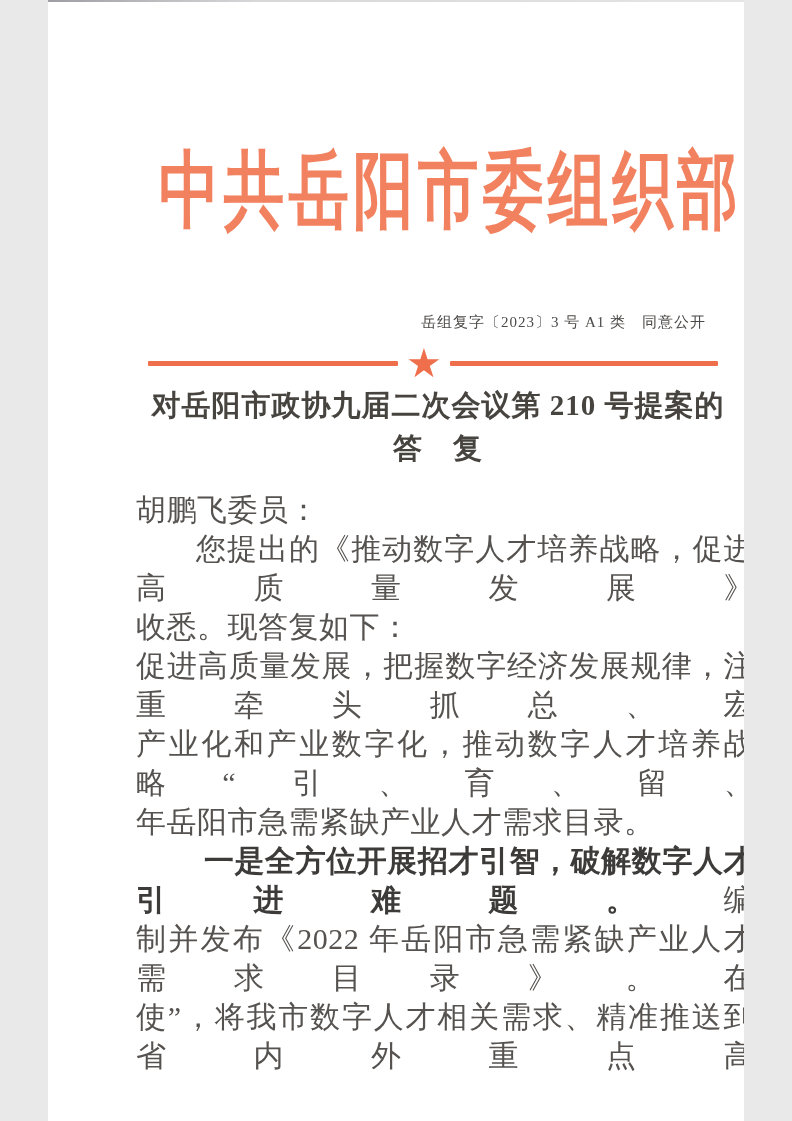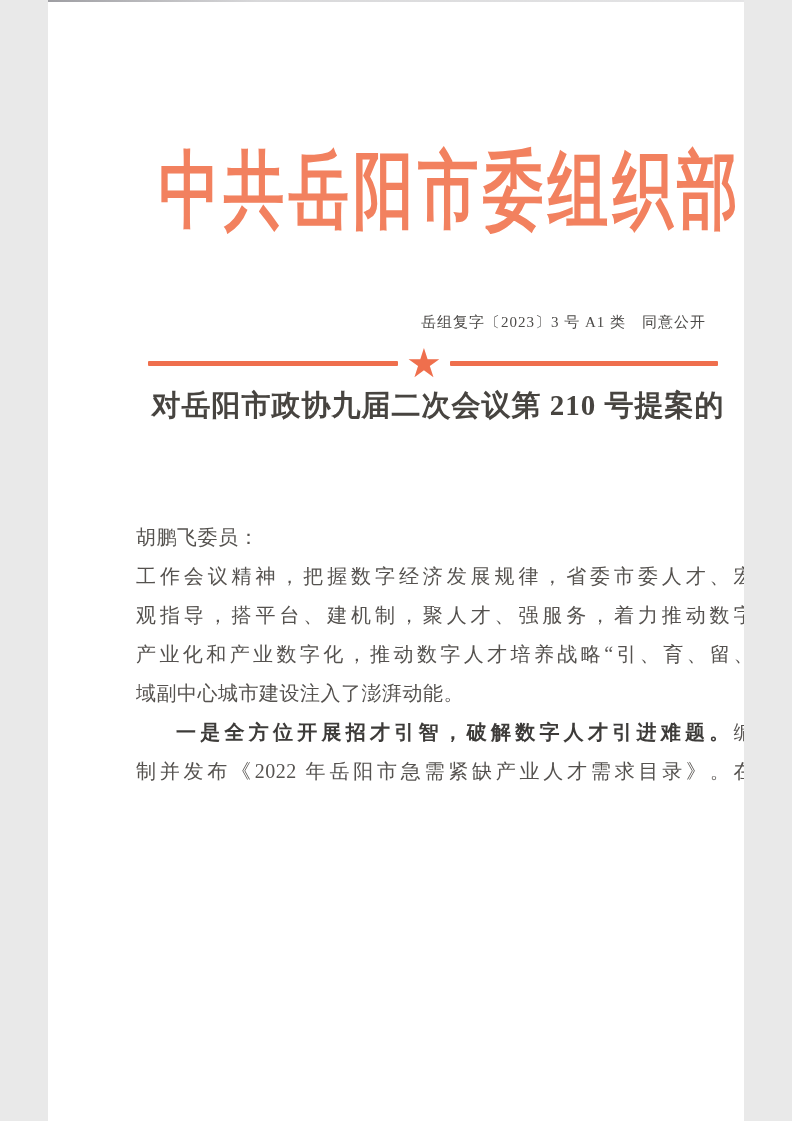--- a/index.html
+++ b/index.html
@@ -82,40 +82,41 @@
     font-weight: 700;
     font-size: 29px;
     line-height: 43px;
     letter-spacing: 1px;
   }
   .doc-title .title-line { display: block; }
 
   
   .doc-body {
     position: absolute;
-    top: 518px; left: 88px; width: 618px;
-    font-size: 20px;
+    top: 490px; left: 88px; width: 618px;
+    font-size: 30px;
     color: #55524f;
     letter-spacing: 0.5px;
   }
   .body-line {
     line-height: 39px;
     min-height: 39px;
     white-space: nowrap;
   }
   .body-line.justify {
     white-space: normal;
     text-align: justify;
     text-align-last: justify;
   }
   .body-line.indent { text-indent: 2em; }
   .bold-lead {
     font-family: "Liberation Sans", "DejaVu Sans", sans-serif;
     font-weight: 700;
     color: #3d3b39;
+    margin-left: 8px;
   }
 </style>
 </head>
 <body>
 
 <div class="page">
   <div class="scan-edge-top"></div>
   <div class="scan-edge-right"></div>
 
   <header>
@@ -126,25 +127,28 @@
     <div class="separator">
       <span class="sep-line left"></span>
       <span class="sep-star">★</span>
       <span class="sep-line right"></span>
     </div>
   </header>
 
   <main>
     <h2 class="doc-title">
       <span class="title-line">对岳阳市政协九届二次会议第 210 号提案的</span>
+      <span class="title-line">答　复</span>
     </h2>
 
     <section class="doc-body">
         <div class="body-line">胡鹏飞委员：</div>
-        <div class="body-line justify">工作会议精神，把握数字经济发展规律，省委市委人才、宏</div>
-        <div class="body-line justify">观指导，搭平台、建机制，聚人才、强服务，着力推动数字</div>
+        <div class="body-line indent justify">您提出的《推动数字人才培养战略，促进高质量发展》</div>
+        <div class="body-line">收悉。现答复如下：</div>
+        <div class="body-line justify">促进高质量发展，把握数字经济发展规律，注重牵头抓总、宏</div>
         <div class="body-line justify">产业化和产业数字化，推动数字人才培养战略“引、育、留、</div>
-        <div class="body-line">域副中心城市建设注入了澎湃动能。</div>
+        <div class="body-line">年岳阳市急需紧缺产业人才需求目录。</div>
         <div class="body-line indent justify"><span class="bold-lead">一是全方位开展招才引智，破解数字人才引进难题。</span>编</div>
         <div class="body-line justify">制并发布《2022 年岳阳市急需紧缺产业人才需求目录》。在</div>
+        <div class="body-line justify">使”，将我市数字人才相关需求、精准推送到省内外重点高</div>
       </section>
   </main>
 </div>
 
 </body></html>

